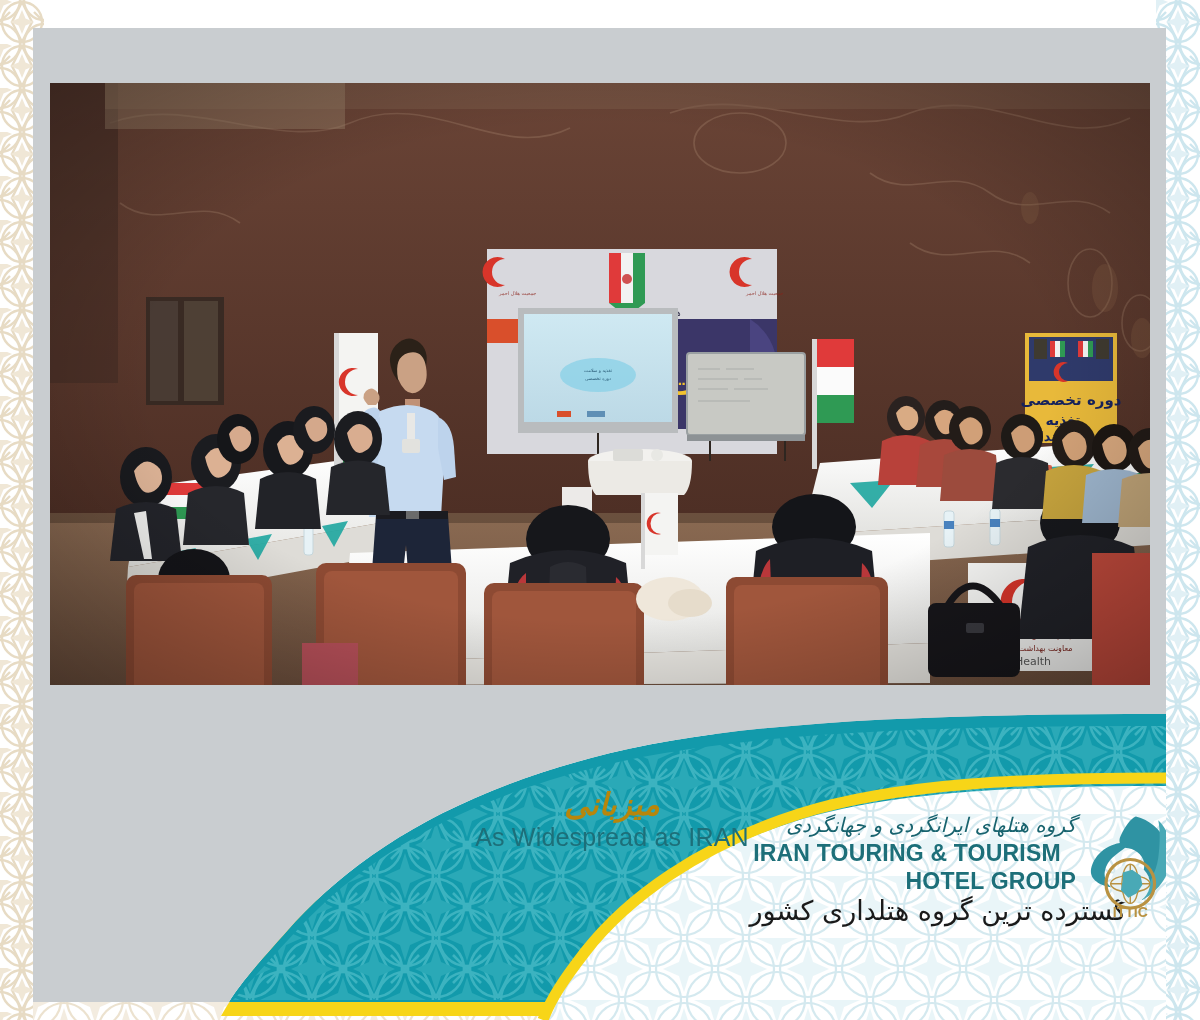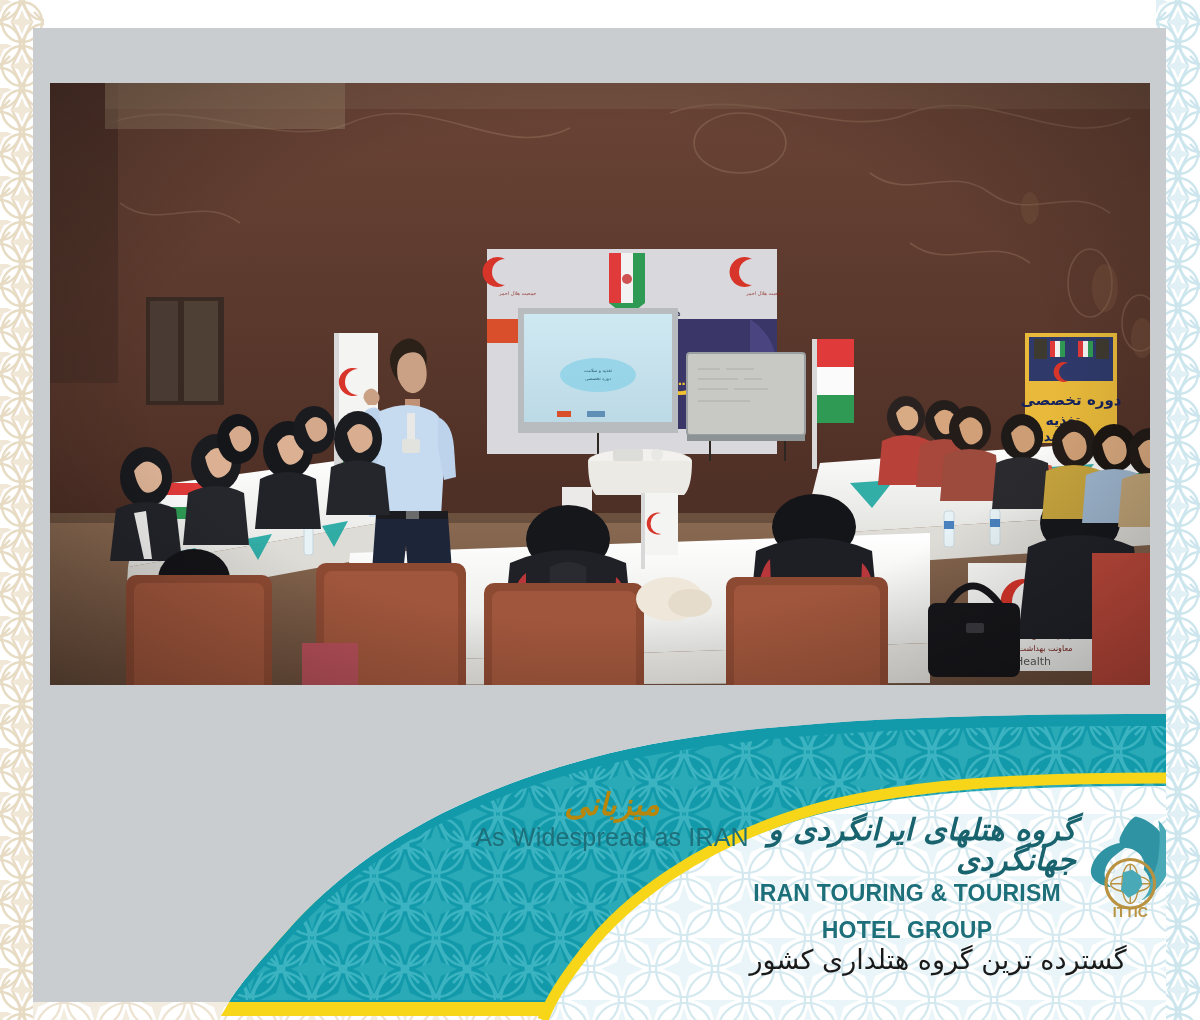--- a/index.html
+++ b/index.html
@@ -63,30 +63,30 @@
     font-weight:400;
   }
 
   
   #lockup-right {
     position:absolute; left:705px; top:125px; width:400px;
   }
   .ittic-rows { text-align:right; padding-right:62px; }
   .ittic-fa {
     font-family:"DejaVu Sans", sans-serif;
-    direction:rtl; color:#18636e; font-size:30px; font-weight:700;
+    direction:rtl; color:#18636e; font-size:20px; font-weight:400;
     font-style:italic; letter-spacing:-1px; line-height:1;
   }
   .ittic-en1 {
     font-size:23px; font-weight:700; color:#1d6f79; letter-spacing:.2px;
     text-align:center; margin-top:5px;
   }
   .ittic-en2 {
     font-size:23px; font-weight:700; color:#1d6f79; letter-spacing:.2px;
-    text-align:center; margin-top:10px;
+    margin-top:1px;
   }
   .ittic-tag {
     font-family:"DejaVu Sans", sans-serif;
     direction:rtl; font-size:27px; color:#1a1a1a; text-align:center;
   }
   #ittic-mark { position:absolute; left:340px; top:-4px; width:112px; height:112px; }
 </style>
 </head>
 <body>
 

